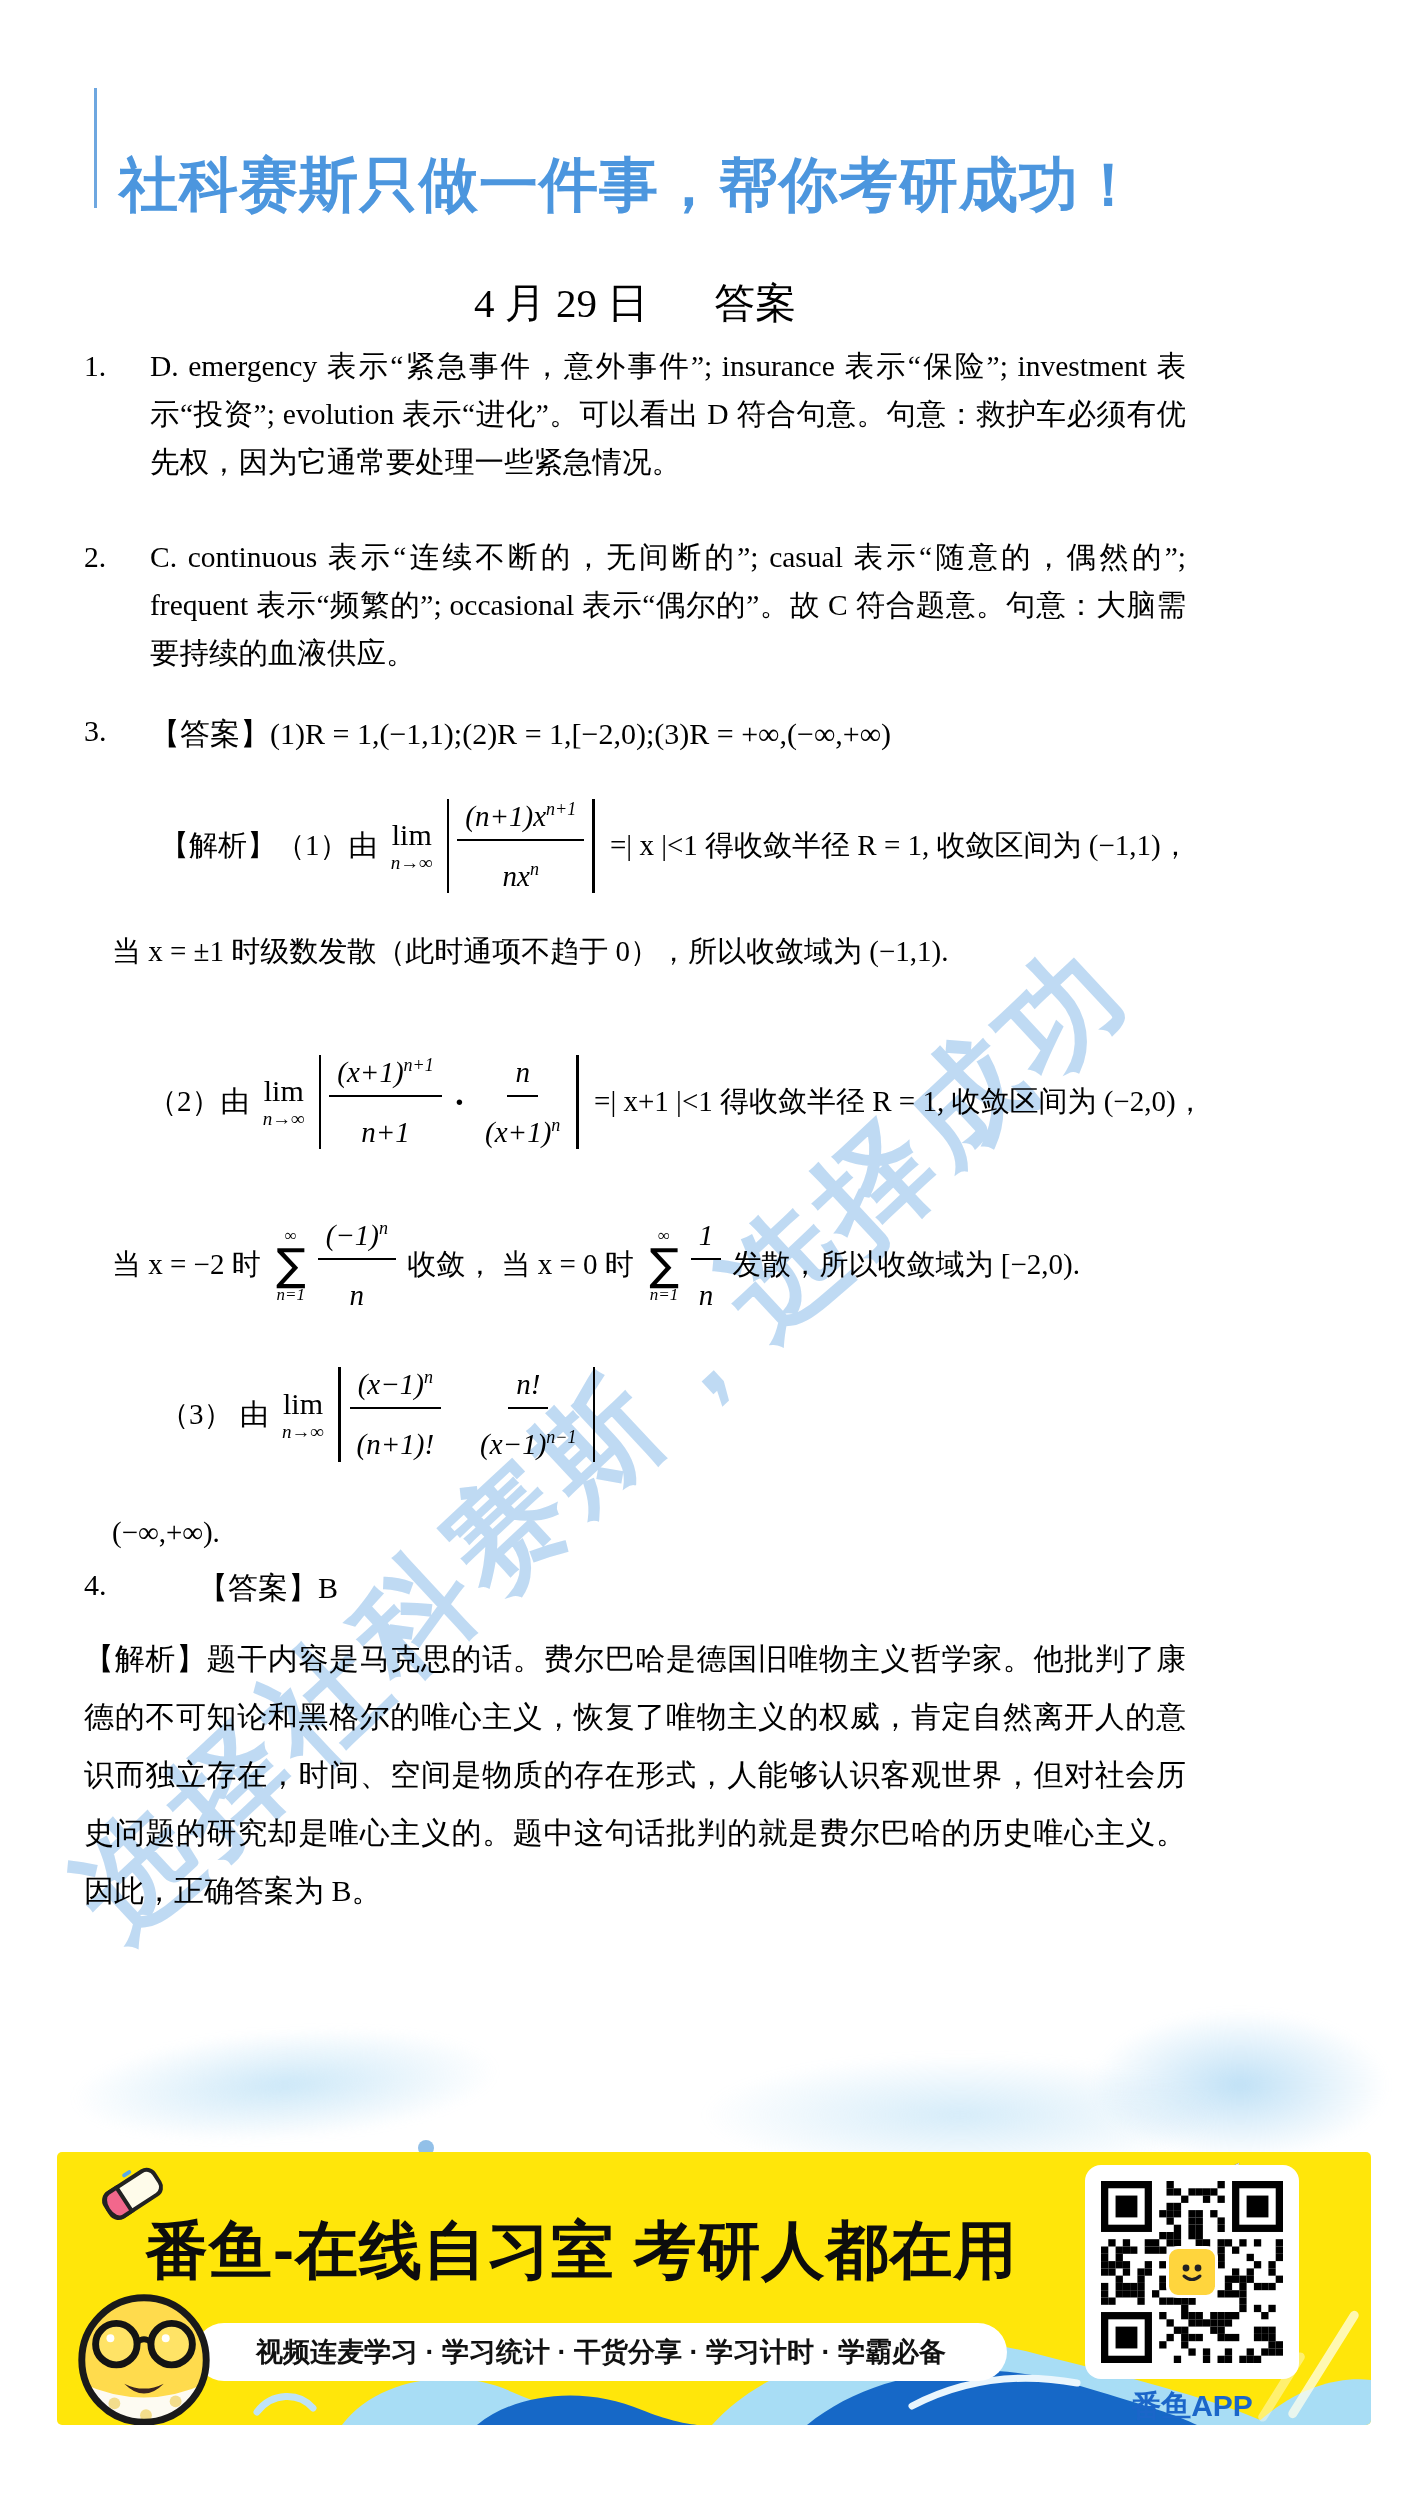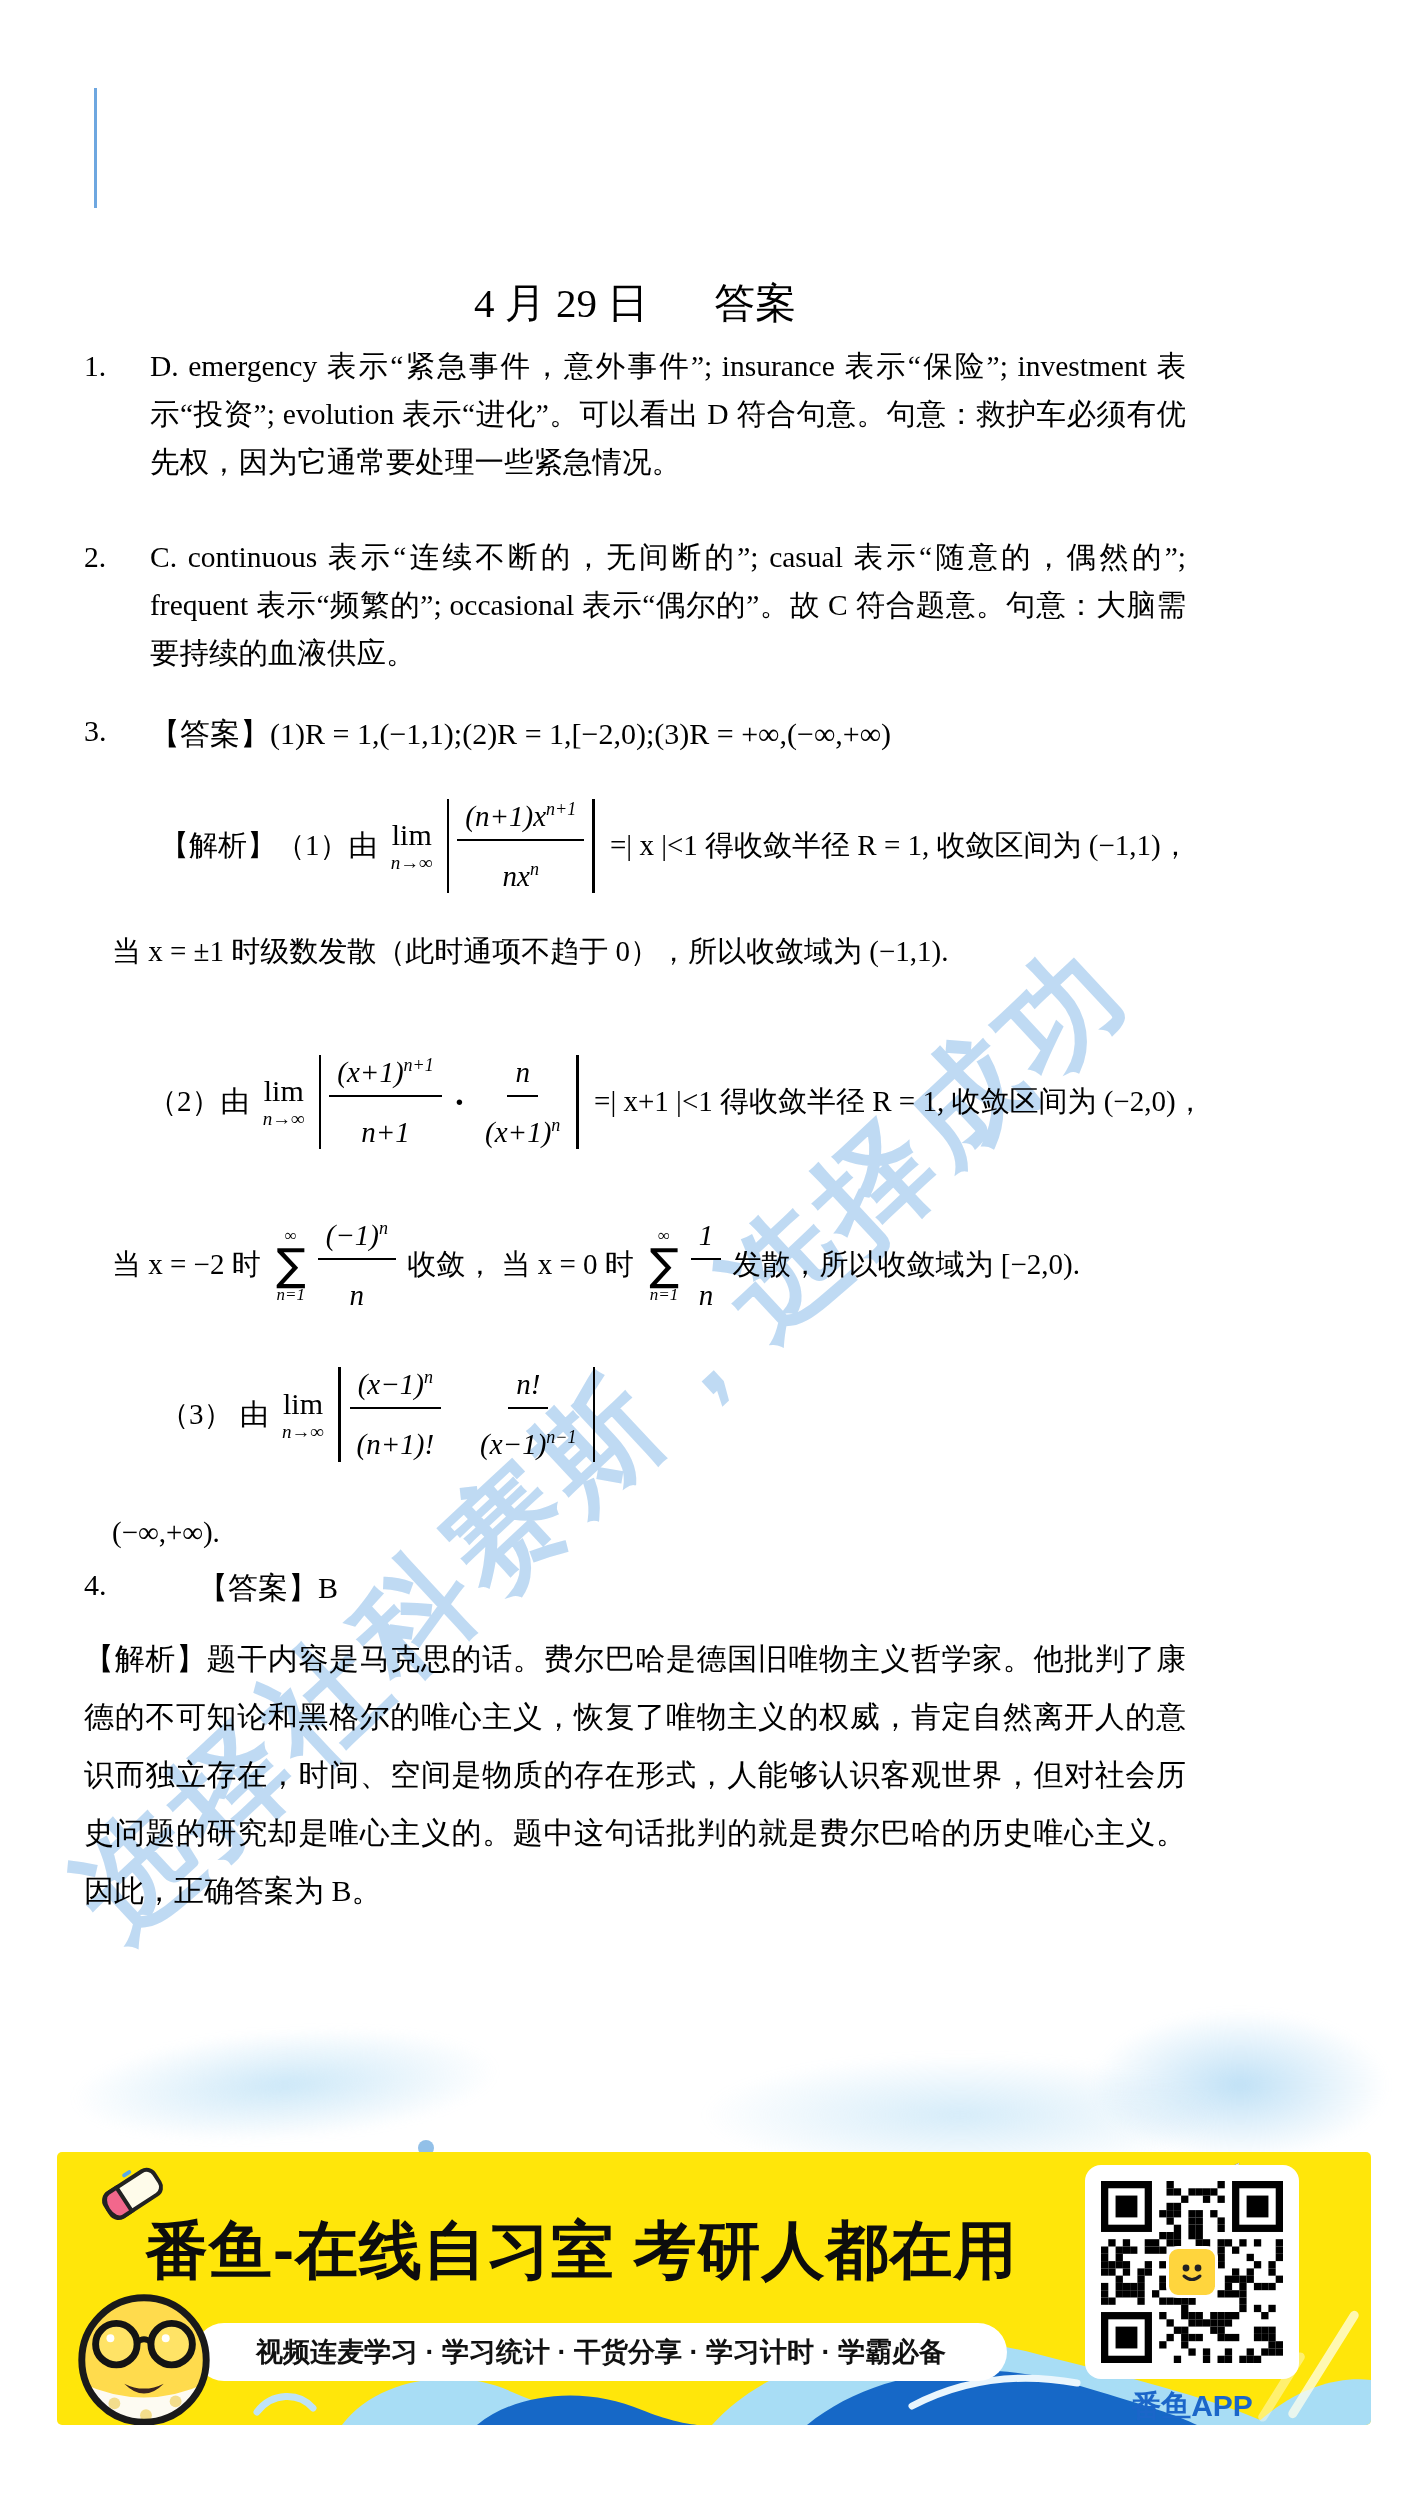--- a/index.html
+++ b/index.html
@@ -78,20 +78,21 @@
 </style>
 </head>
 <body>
 
 <div class="page">
 
   <div class="watermark">选择社科赛斯，选择成功</div>
 
   <div class="header">
     <div class="logo-divider"></div>
+    <div class="slogan">社科赛斯只做一件事，帮你考研成功！</div>
   </div>
 
   <div class="doc-title">
     <span>4 月 29 日</span><span class="title-gap"></span><span>答案</span>
   </div>
 
   <div class="item" style="top:342px;">
     <div class="item-num">1.</div>
     <div class="item-text">D. emergency 表示“紧急事件，意外事件”; insurance 表示“保险”; investment 表示“投资”; evolution 表示“进化”。可以看出 D 符合句意。句意：救护车必须有优先权，因为它通常要处理一些紧急情况。</div>
   </div>

